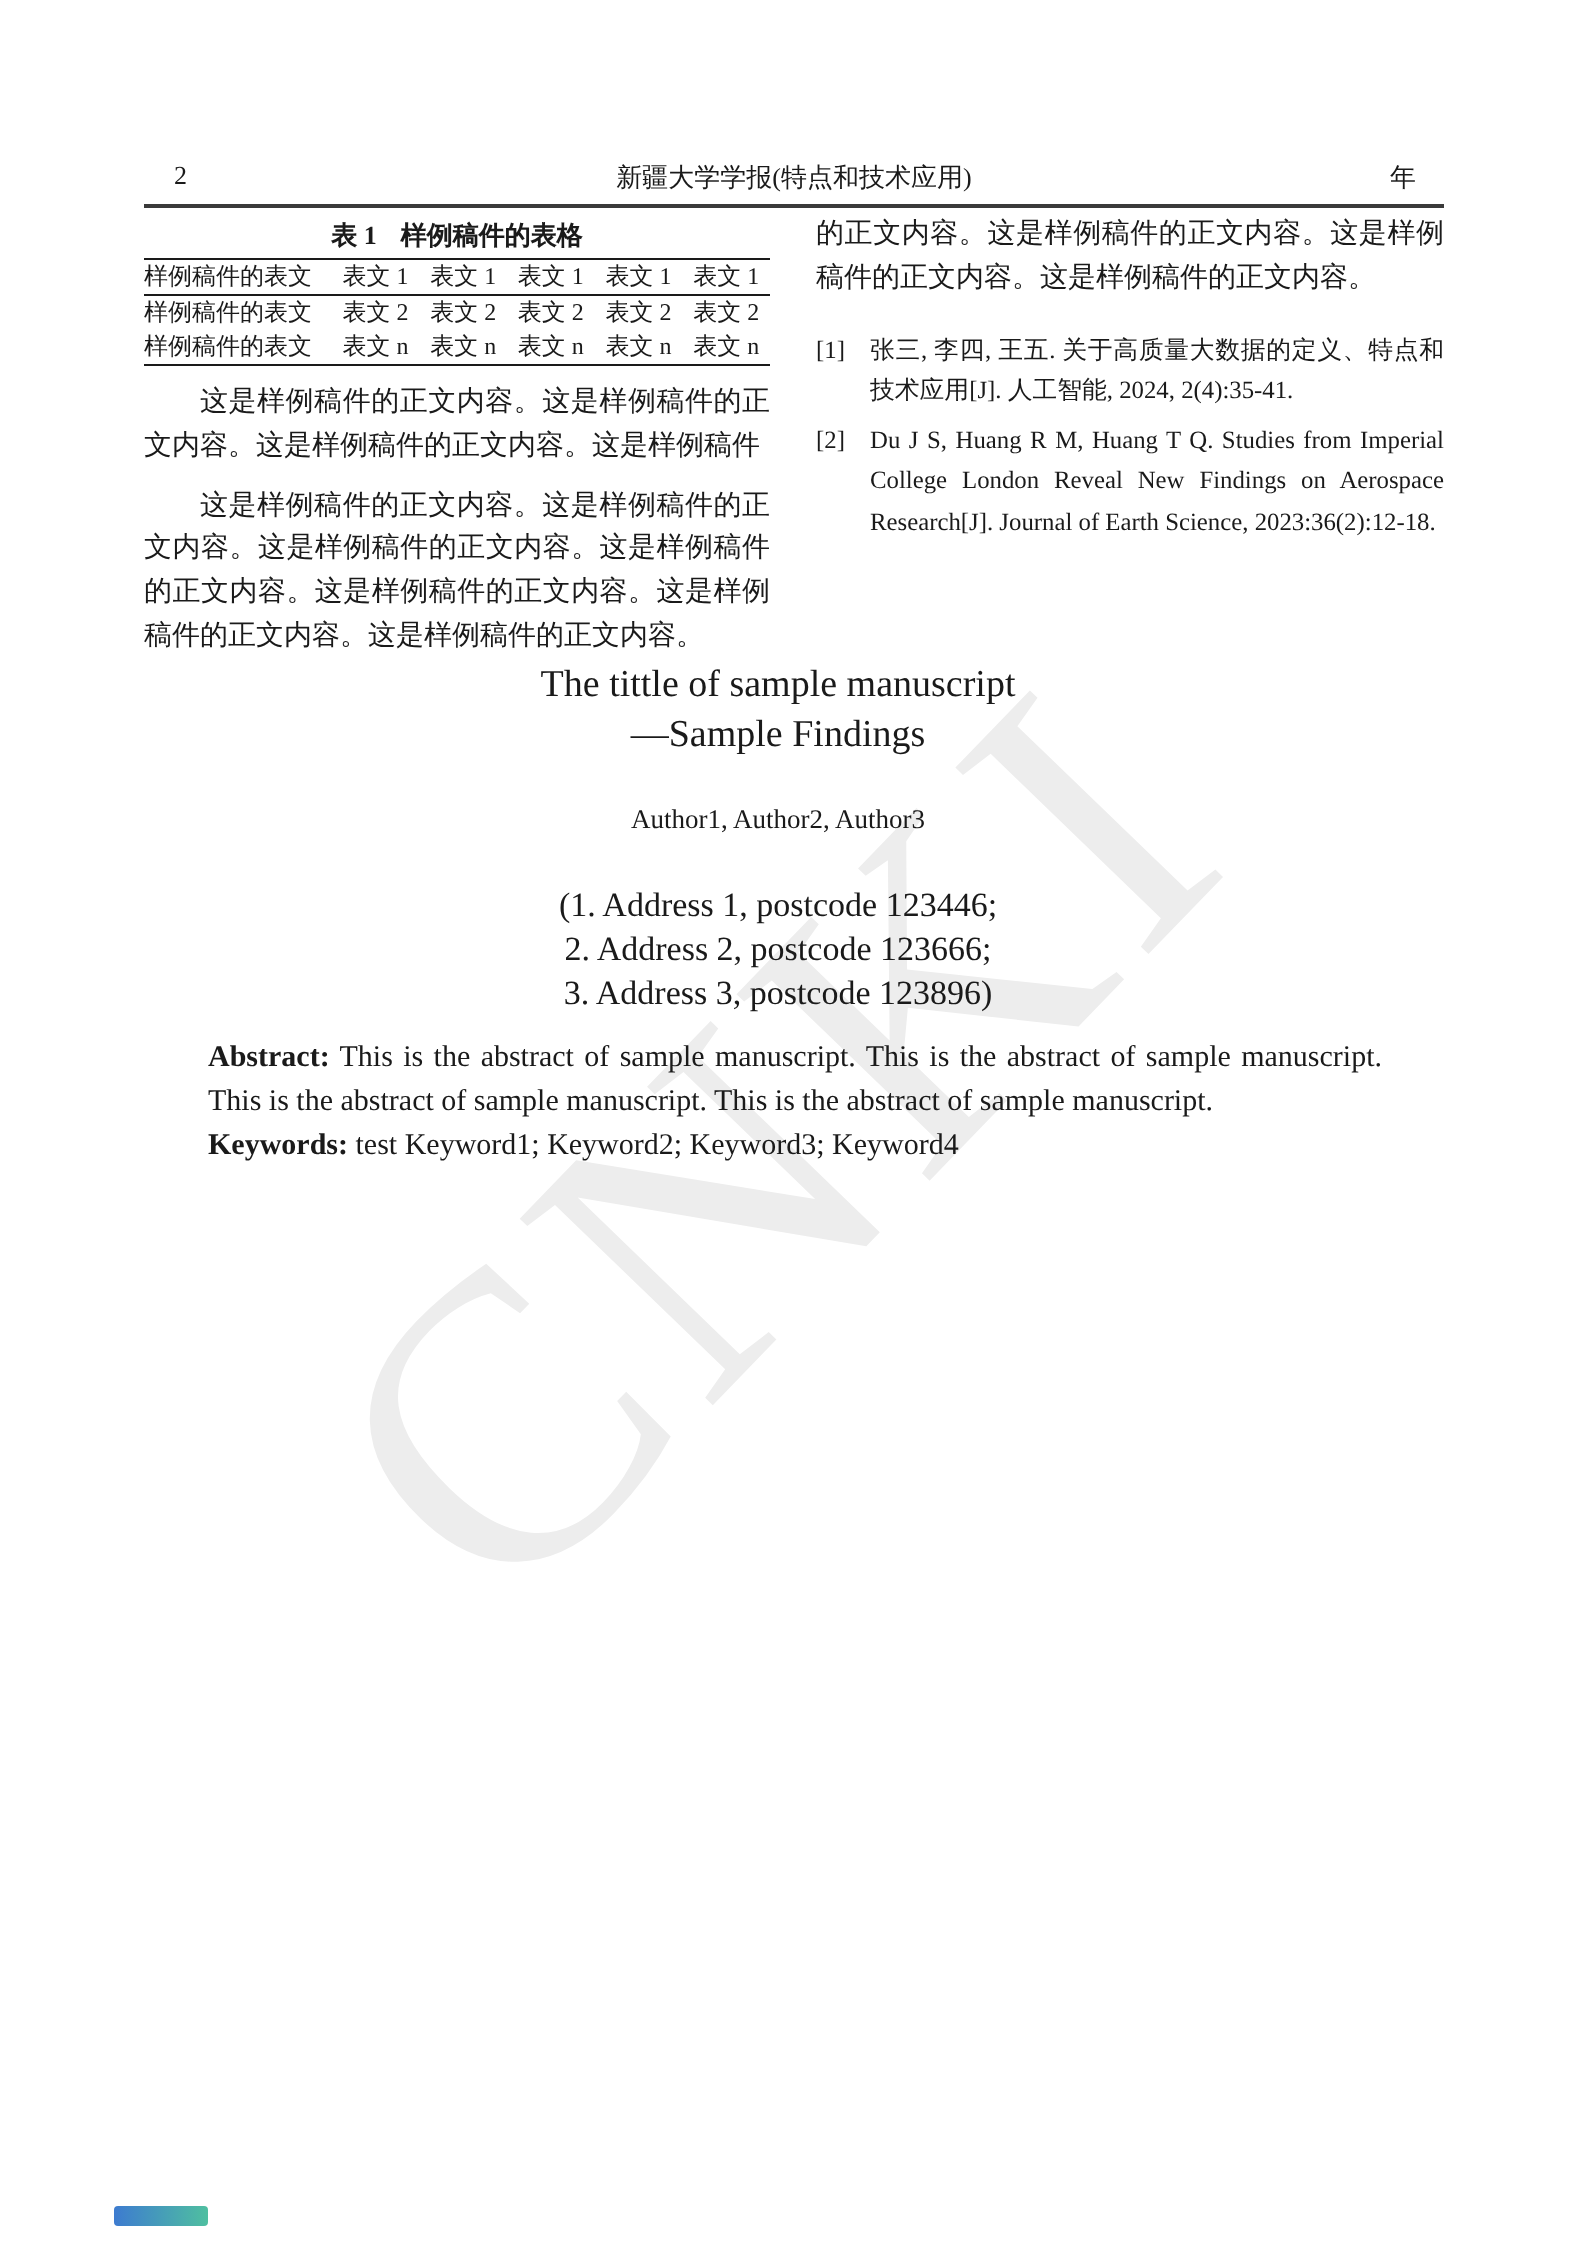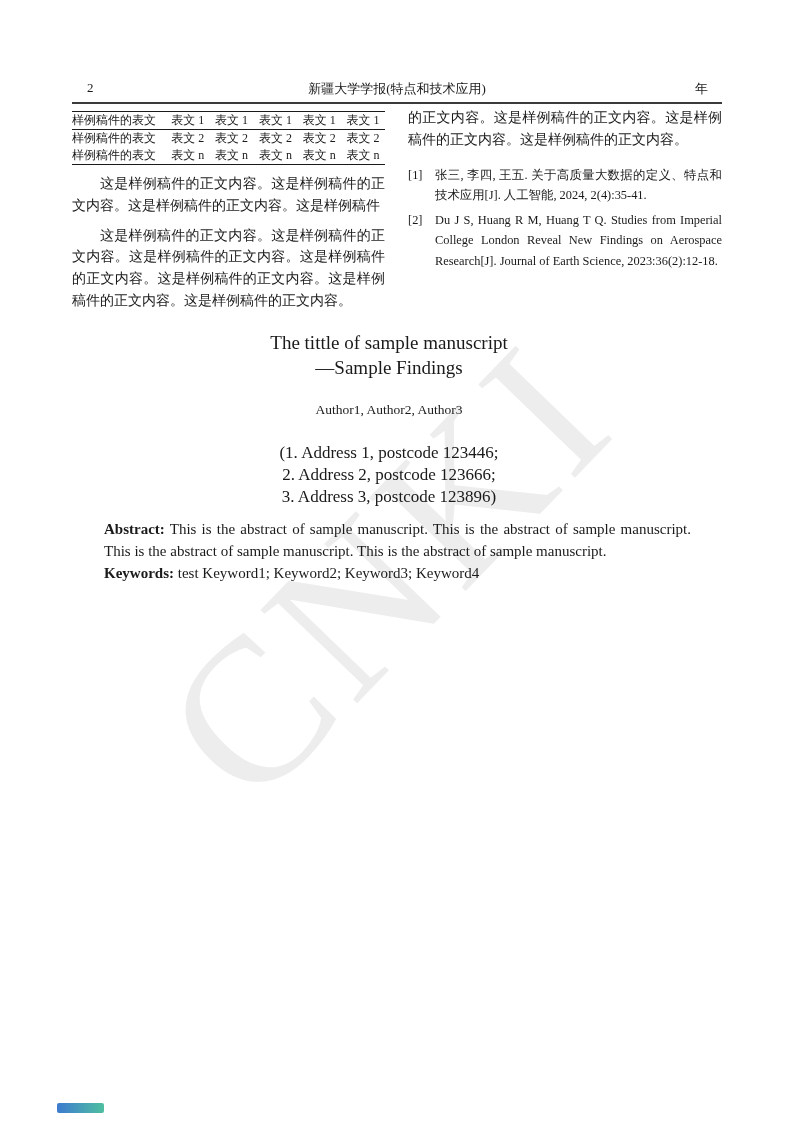--- a/index.html
+++ b/index.html
@@ -68,20 +68,23 @@
   <div class="content">
 
     <div class="running-head">
       <span class="pagenum">2</span>
       <span class="jtitle">新疆大学学报(特点和技术应用)</span>
       <span class="year">年</span>
     </div>
     <div class="head-rule"></div>
 
     <div class="col-left">
+      <div class="tbl-caption">
+        <span class="cap-label">表 1</span><span>样例稿件的表格</span>
+      </div>
       <table class="sample">
         <tbody>
             <tr class="hdr">
           <td class="c0">样例稿件的表文</td>
           <td class="cd">表文 1</td>
           <td class="cd">表文 1</td>
           <td class="cd">表文 1</td>
           <td class="cd">表文 1</td>
           <td class="cd">表文 1</td>
         </tr>

